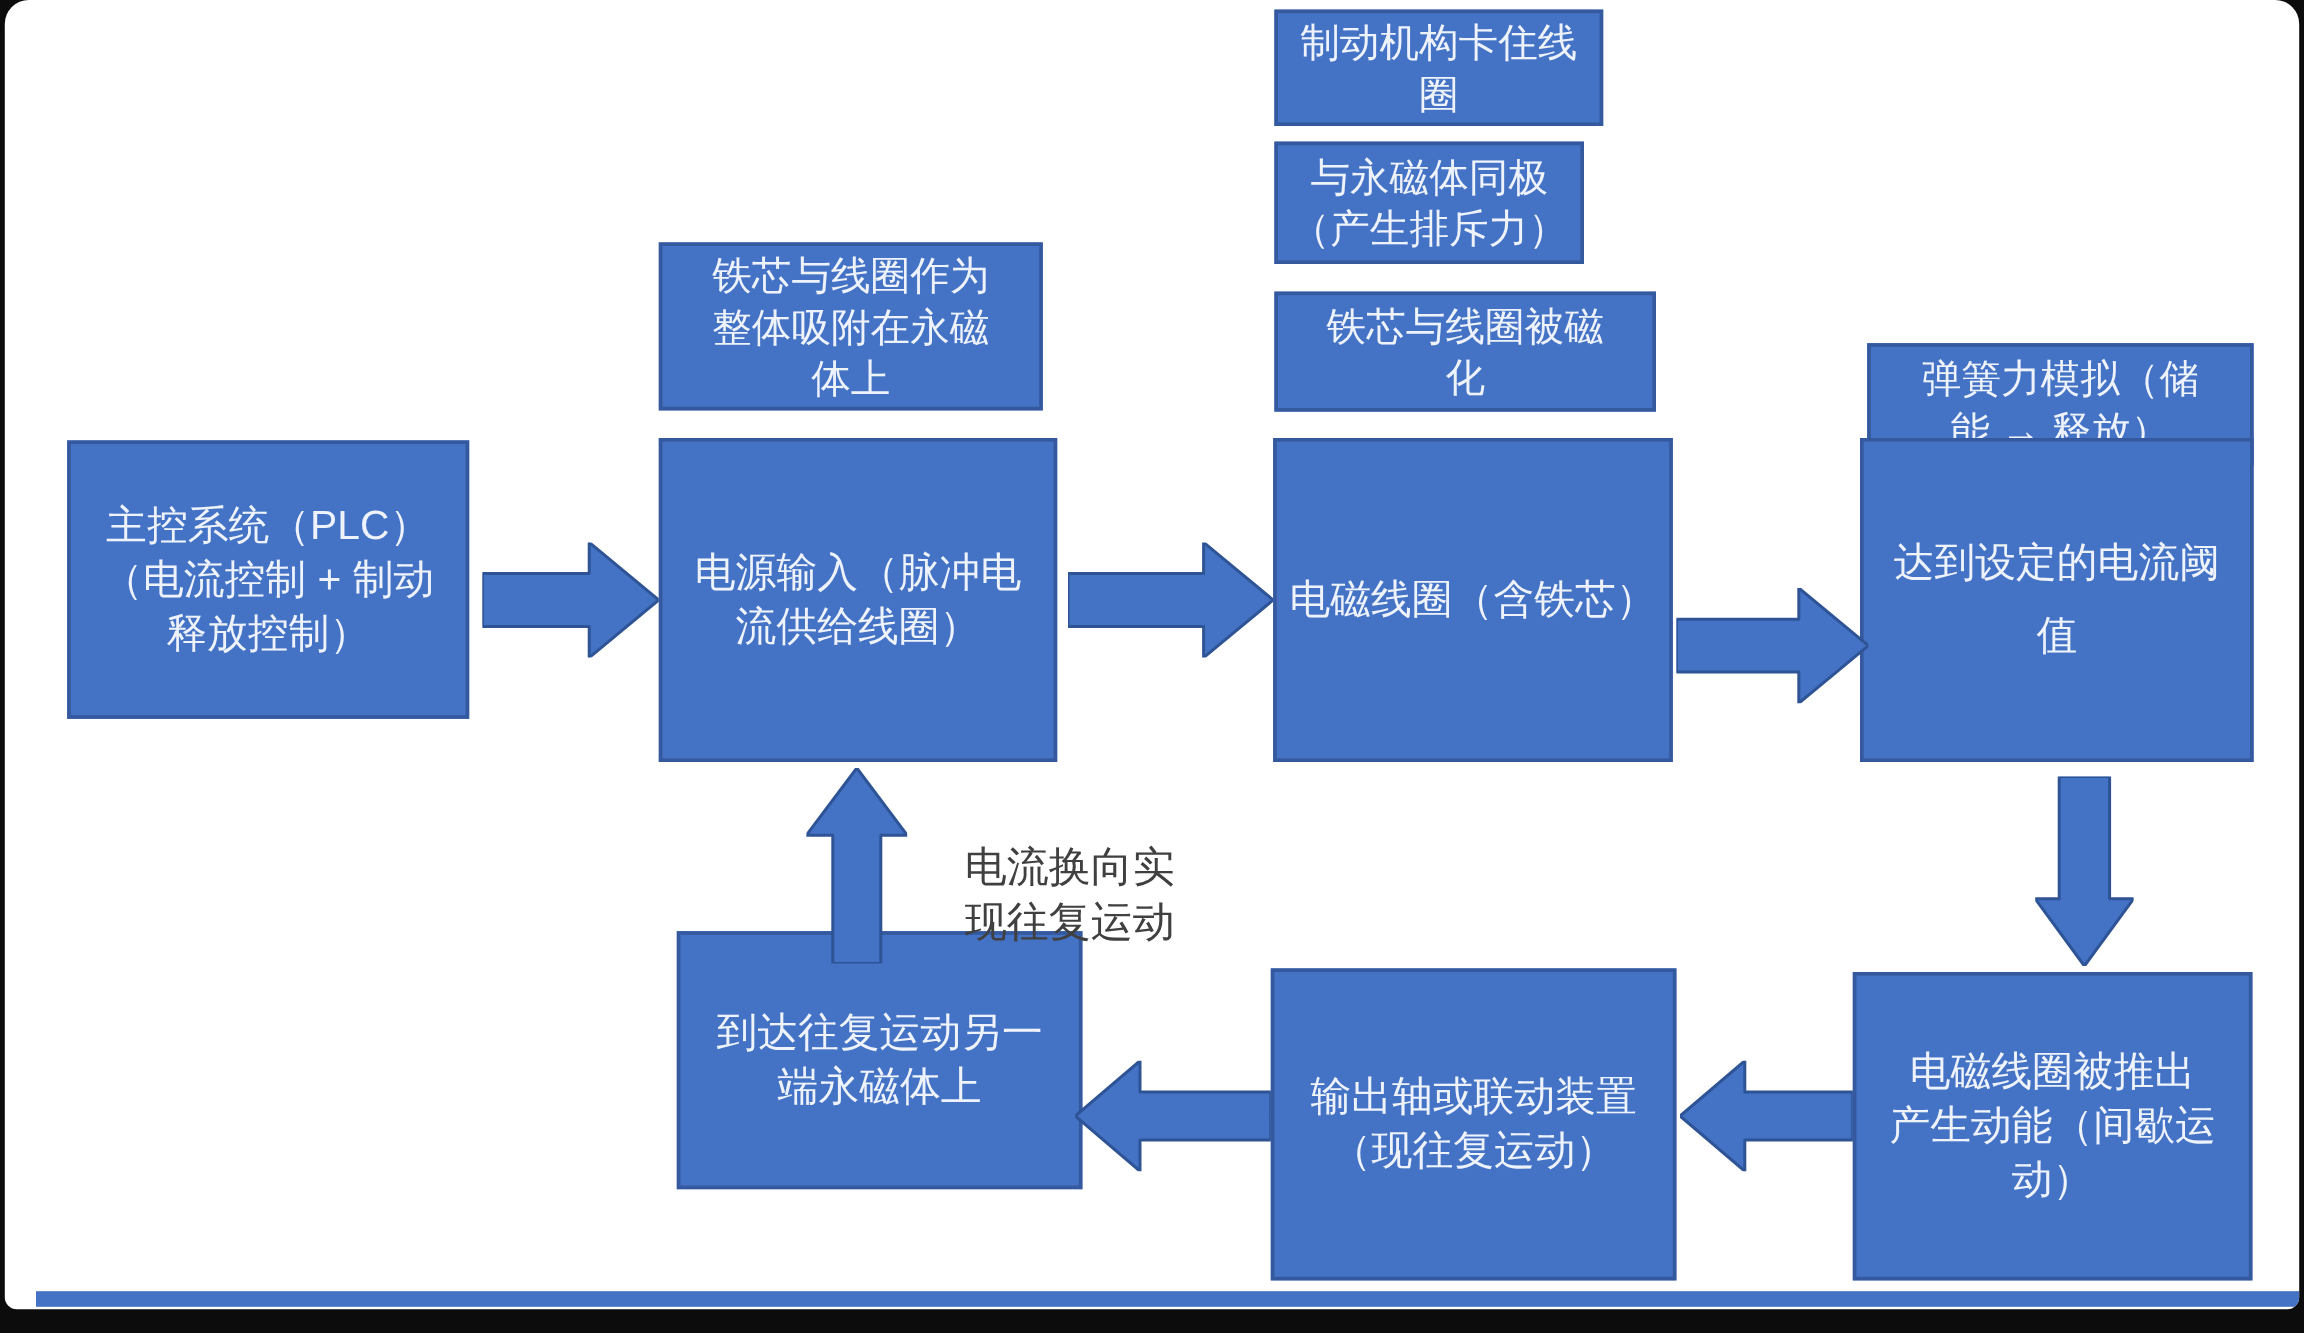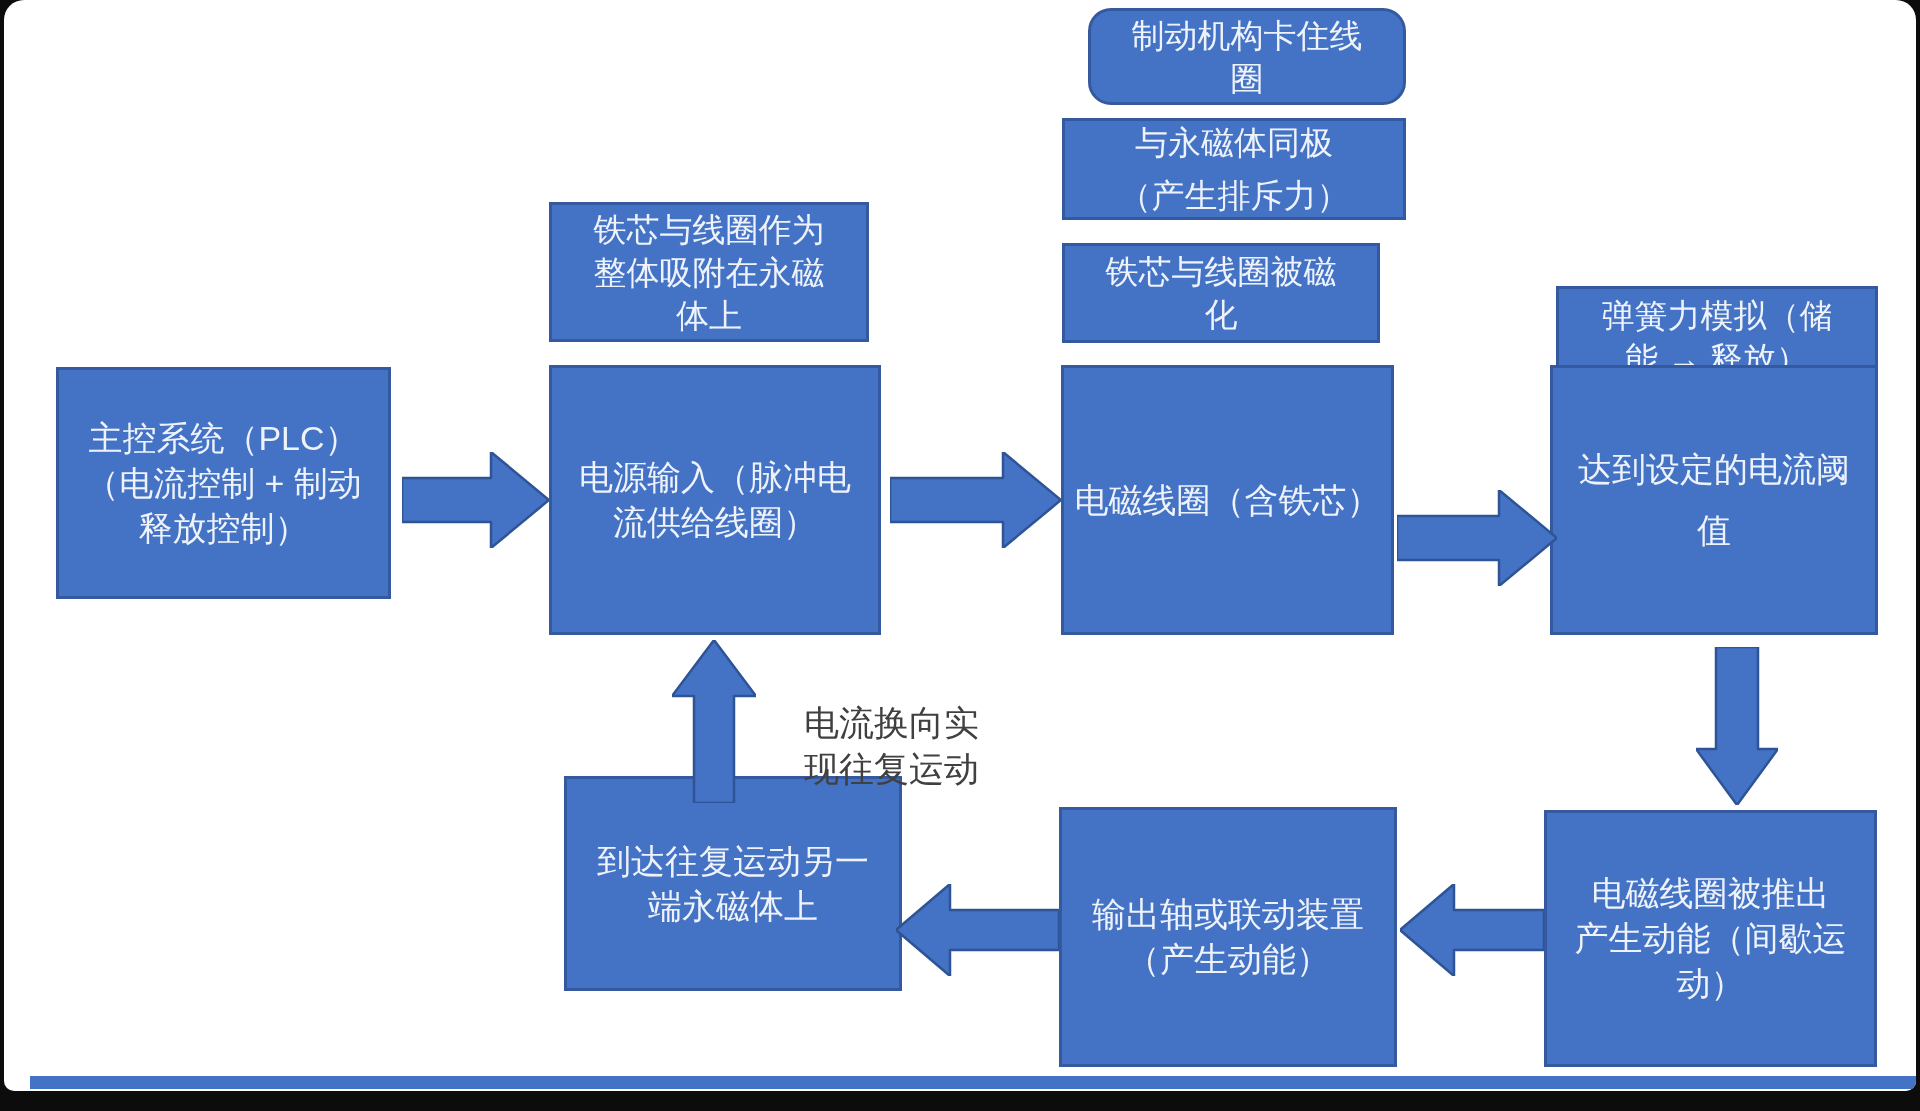--- a/index.html
+++ b/index.html
@@ -31,22 +31,22 @@
   .flow-label{
     position:absolute;left:745px;top:700px;width:230px;
     color:#404040;font-size:35px;line-height:46px;text-align:right;
   }
   .divider{
     position:absolute;left:26px;top:1076px;width:1886px;height:13px;
     background:#4472c4;
   }
   
   .n-note-attach    {left:545px; top:202px; width:320px; height:140px;}
-  .n-note-brake     {left:1084px;top:8px;   width:318px; height:97px;border-radius:23px;}
-  .n-note-same-pole {left:1058px;top:118px; width:344px; height:102px;justify-content:space-between;}
+  .n-note-brake     {left:1058px;top:8px;   width:274px; height:97px;}
+  .n-note-same-pole {left:1058px;top:118px; width:258px; height:102px;}
   .n-note-magnetized{left:1058px;top:243px; width:318px; height:100px;}
   .n-note-spring    {left:1552px;top:240px; width:322px; height:102px;margin-top:46px;}
   .n-main-plc       {left:52px;  top:367px; width:335px; height:232px;}
   .n-main-power     {left:545px; top:365px; width:332px; height:270px;}
   .n-main-coil      {left:1057px;top:365px; width:333px; height:270px;}
   .n-main-threshold {left:1546px;top:365px; width:328px; height:270px;gap:16px;}
   .n-bottom-push    {left:1540px;top:810px; width:333px; height:257px;}
   .n-bottom-output  {left:1055px;top:807px; width:338px; height:260px;}
   .n-bottom-reach   {left:560px; top:776px; width:338px; height:215px;}
 </style>
@@ -103,21 +103,21 @@
     </div>
 
     <div class="node n-bottom-push">
       <div>电磁线圈被推出</div>
       <div>产生动能（间歇运</div>
       <div>动）</div>
     </div>
 
     <div class="node n-bottom-output">
       <div>输出轴或联动装置</div>
-      <div>（产生动能）</div>
+      <div>（现往复运动）</div>
     </div>
 
     <div class="node n-bottom-reach">
       <div>到达往复运动另一</div>
       <div>端永磁体上</div>
     </div>
 
     <svg class="arrow" style="left:398px;top:452px;" width="147" height="96" viewBox="0 0 147 96">
       <polygon points="0,26 89,26 89,0 147,48 89,96 89,70 0,70"></polygon>
     </svg>

